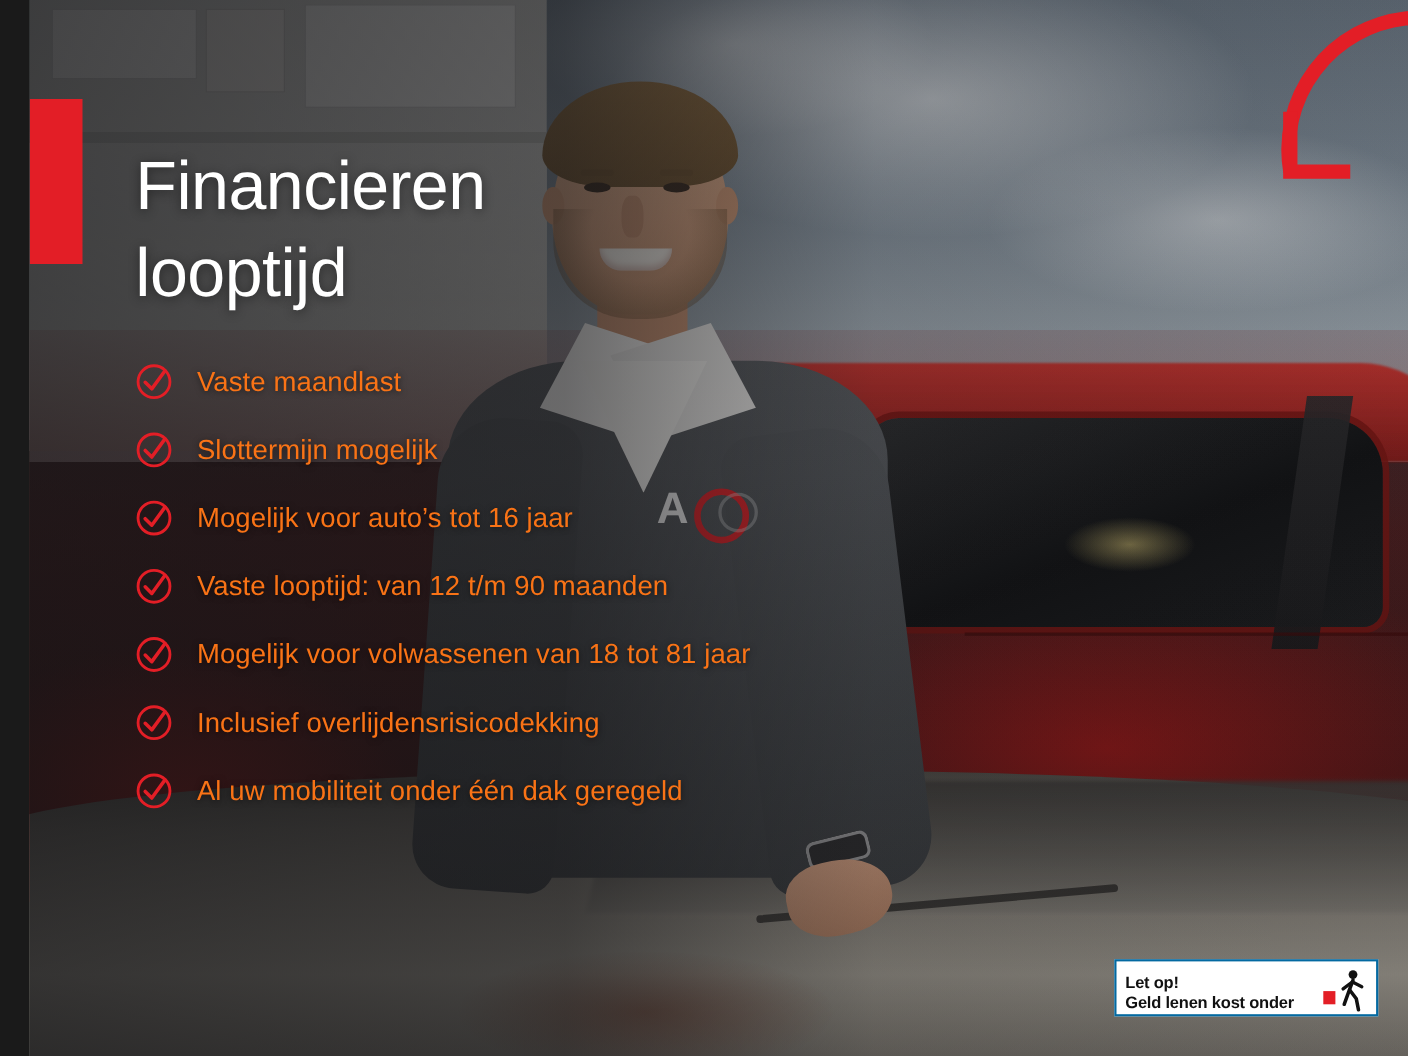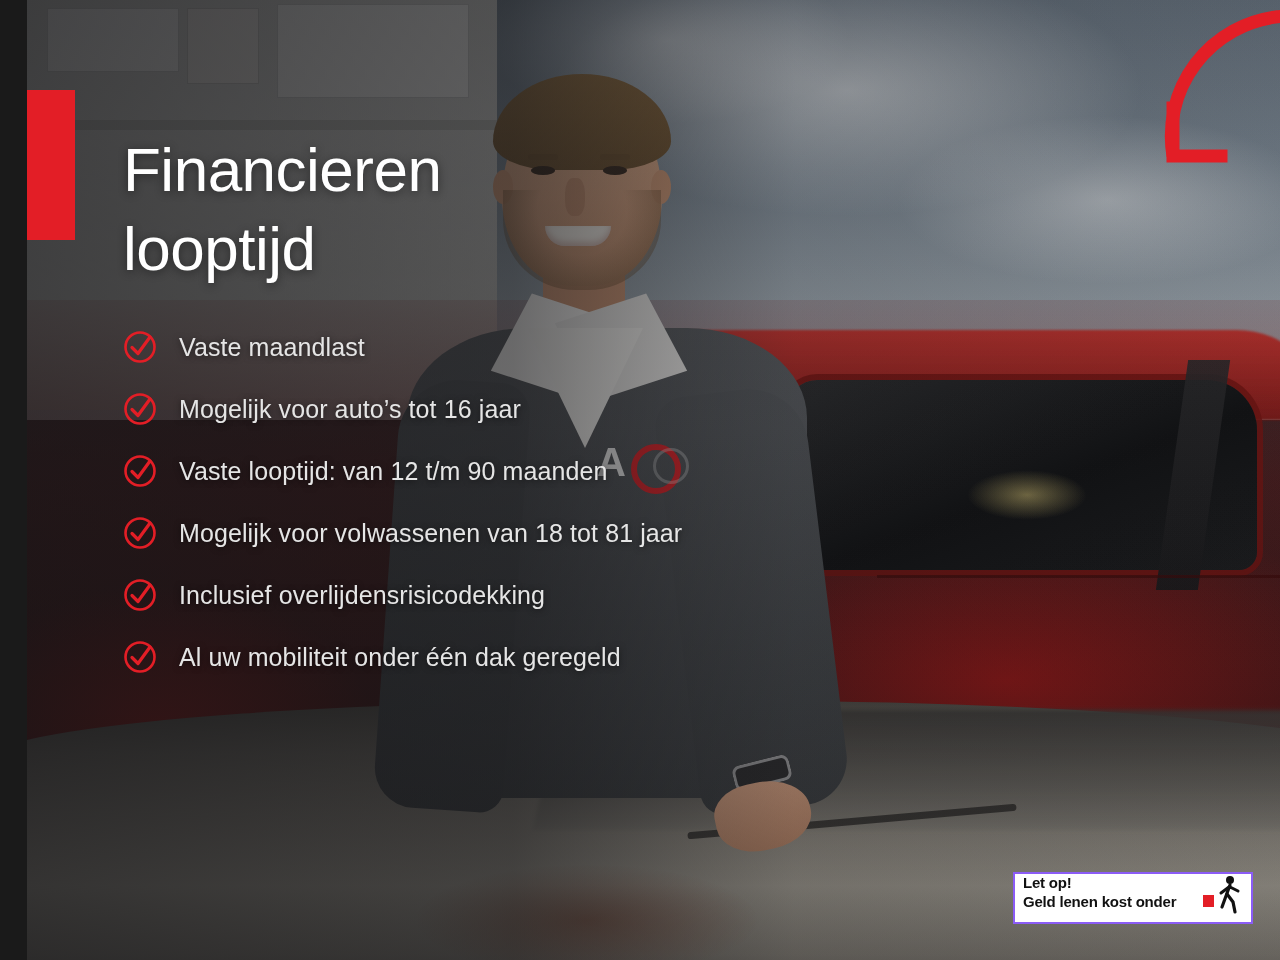--- a/index.html
+++ b/index.html
@@ -261,36 +261,36 @@
     height: 62px;
   }
   .check {
     width: 34px; height: 34px;
     flex: 0 0 34px;
     margin-right: 22px;
     position: relative;
   }
   .check svg { display: block; }
   .bullet-text {
-    color: #e5e5e5;
+    color: #f97316;
     font-size: 25px;
     letter-spacing: 0.1px;
     text-shadow: 0 1px 6px rgba(0,0,0,0.55);
     white-space: nowrap;
   }
 
   
   .disclaimer {
     position: absolute;
     left: 986px; top: 872px;
     width: 240px; height: 52px;
     background: #ffffff;
-    border: 2px solid #8b5cf6;
+    border: 2px solid #0369a1;
     display: flex;
-    align-items: flex-start;
+    align-items: flex-end;
     padding: 0 8px;
     box-sizing: border-box;
   }
   .disclaimer .txt {
     color: #111;
     font-size: 15px;
     font-weight: 700;
     line-height: 1.25;
     letter-spacing: -0.2px;
   }
@@ -391,20 +391,29 @@
       </span>
       <span class="bullet-text">Vaste maandlast</span>
     </li>
     <li class="bullet">
       <span class="check">
         <svg width="34" height="34" viewBox="0 0 34 34">
             <circle cx="17" cy="17" r="14.5" fill="none" stroke="#e31e26" stroke-width="2.6"></circle>
             <path d="M9 17.5 L15 23.5 L27 7" fill="none" stroke="#e31e26" stroke-width="3.2" stroke-linecap="round" stroke-linejoin="round"></path>
           </svg>
       </span>
+      <span class="bullet-text">Slottermijn mogelijk</span>
+    </li>
+    <li class="bullet">
+      <span class="check">
+        <svg width="34" height="34" viewBox="0 0 34 34">
+            <circle cx="17" cy="17" r="14.5" fill="none" stroke="#e31e26" stroke-width="2.6"></circle>
+            <path d="M9 17.5 L15 23.5 L27 7" fill="none" stroke="#e31e26" stroke-width="3.2" stroke-linecap="round" stroke-linejoin="round"></path>
+          </svg>
+      </span>
       <span class="bullet-text">Mogelijk voor auto’s tot 16 jaar</span>
     </li>
     <li class="bullet">
       <span class="check">
         <svg width="34" height="34" viewBox="0 0 34 34">
             <circle cx="17" cy="17" r="14.5" fill="none" stroke="#e31e26" stroke-width="2.6"></circle>
             <path d="M9 17.5 L15 23.5 L27 7" fill="none" stroke="#e31e26" stroke-width="3.2" stroke-linecap="round" stroke-linejoin="round"></path>
           </svg>
       </span>
       <span class="bullet-text">Vaste looptijd: van 12 t/m 90 maanden</span>

